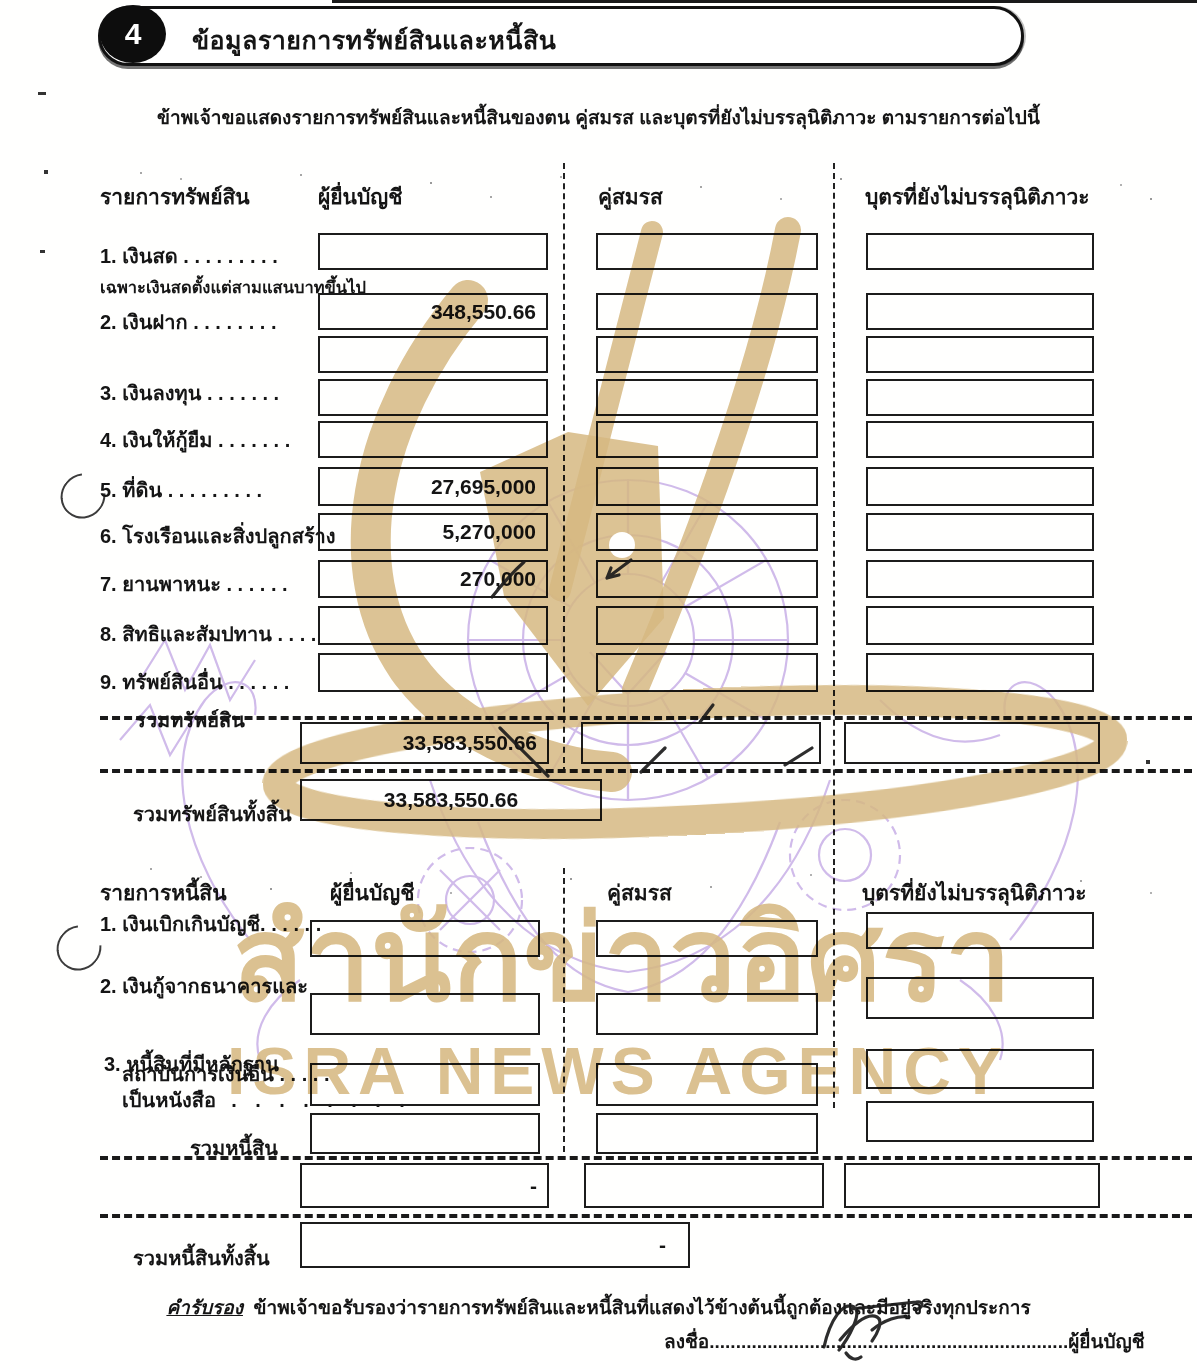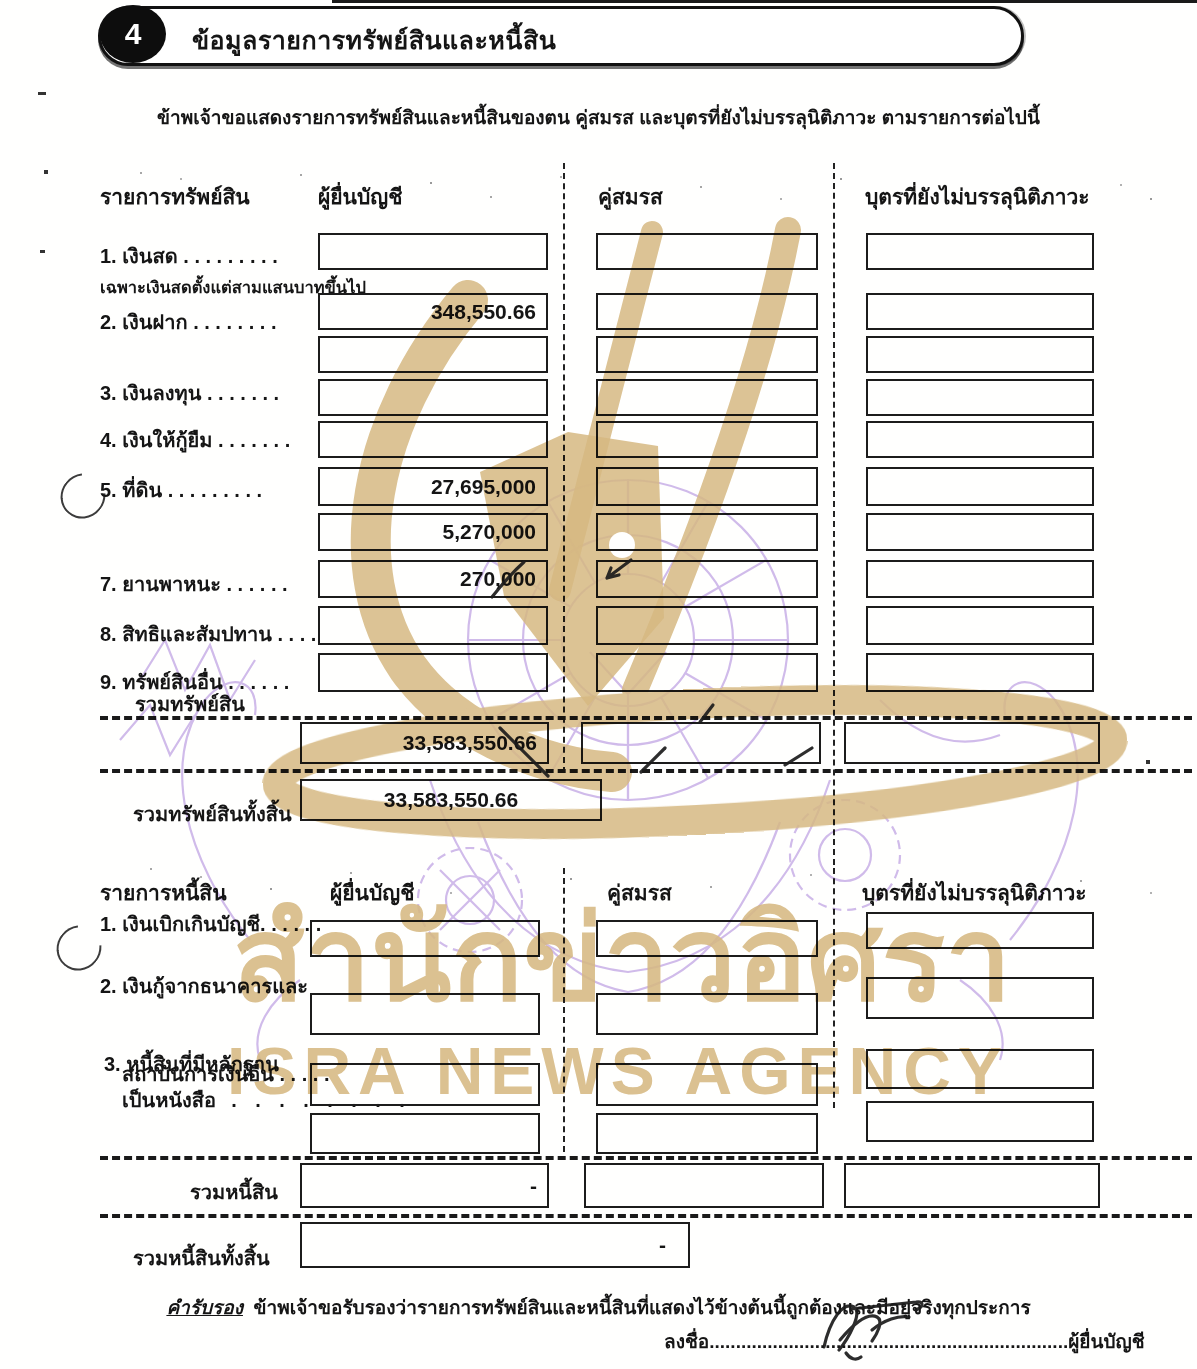--- a/index.html
+++ b/index.html
@@ -63,20 +63,21 @@
 
   <div class="vdash" style="left:563px;top:163px;height:610px;"></div>
   <div class="vdash" style="left:833px;top:163px;height:702px;"></div>
 
   <div class="lbl" style="top:240px;">1. เงินสด  . . . . . . . . .</div>
   <div class="note" style="top:274px;">เฉพาะเงินสดตั้งแต่สามแสนบาทขึ้นไป</div>
   <div class="lbl" style="top:306px;">2. เงินฝาก  . . . . . . . .</div>
   <div class="lbl" style="top:377px;">3.  เงินลงทุน  . . . . . . .</div>
   <div class="lbl" style="top:424px;text-align:right;">4.  เงินให้กู้ยืม  . . . . . . .</div>
   <div class="lbl" style="top:474px;">5.  ที่ดิน  . . . . . . . . .</div>
+  <div class="lbl" style="top:520px;">6.  โรงเรือนและสิ่งปลูกสร้าง</div>
   <div class="lbl" style="top:568px;">7.  ยานพาหนะ  . . . . . .</div>
   <div class="lbl" style="top:618px;">8.  สิทธิและสัมปทาน  . . . .</div>
   <div class="lbl" style="top:666px;">9.  ทรัพย์สินอื่น  . . . . . .</div>
 
   <div class="box c1" style="top:233px;"></div>
   <div class="box c2" style="top:233px;"></div>
   <div class="box c3" style="top:233px;"></div>
   <div class="box c1" style="top:293px;">348,550.66</div>
   <div class="box c2" style="top:293px;"></div>
   <div class="box c3" style="top:293px;"></div>
@@ -99,21 +100,21 @@
   <div class="box c2" style="top:560px;height:38px;"></div>
   <div class="box c3" style="top:560px;height:38px;"></div>
   <div class="box c1" style="top:606px;height:39px;"></div>
   <div class="box c2" style="top:606px;height:39px;"></div>
   <div class="box c3" style="top:606px;height:39px;"></div>
   <div class="box c1" style="top:653px;height:39px;"></div>
   <div class="box c2" style="top:653px;height:39px;"></div>
   <div class="box c3" style="top:653px;height:39px;"></div>
 
   <div class="hdash" style="top:716px;"></div>
-  <div class="lbl" style="left:135px;top:688px;">รวมทรัพย์สิน</div>
+  <div class="lbl" style="left:135px;top:704px;">รวมทรัพย์สิน</div>
   <div class="box t1 tall" style="top:722px;">33,583,550.66</div>
   <div class="box t2 tall" style="top:722px;"></div>
   <div class="box t3 tall" style="top:722px;"></div>
   <div class="hdash" style="top:769px;"></div>
   <div class="lbl" style="left:133px;top:798px;">รวมทรัพย์สินทั้งสิ้น</div>
   <div class="box tall center" style="left:300px;top:779px;width:302px;">33,583,550.66</div>
 
   <div class="hdr" style="left:100px;top:876px;">รายการหนี้สิน</div>
   <div class="hdr" style="left:330px;top:876px;">ผู้ยื่นบัญชี</div>
   <div class="hdr" style="left:607px;top:876px;">คู่สมรส</div>
@@ -135,21 +136,21 @@
   <div class="box c2" style="top:993px;height:42px;"></div>
   <div class="box c3" style="top:977px;height:42px;"></div>
   <div class="box" style="left:310px;top:1063px;width:230px;height:43px;"></div>
   <div class="box c2" style="top:1063px;height:43px;"></div>
   <div class="box c3" style="top:1049px;height:40px;"></div>
   <div class="box" style="left:310px;top:1113px;width:230px;height:41px;"></div>
   <div class="box c2" style="top:1113px;height:41px;"></div>
   <div class="box c3" style="top:1101px;height:41px;"></div>
 
   <div class="hdash" style="top:1156px;"></div>
-  <div class="lbl" style="left:190px;top:1176px;text-align:right;">รวมหนี้สิน</div>
+  <div class="lbl" style="left:190px;top:1132px;text-align:right;">รวมหนี้สิน</div>
   <div class="box" style="left:300px;top:1163px;width:249px;height:45px;">-</div>
   <div class="box" style="left:584px;top:1163px;width:240px;height:45px;"></div>
   <div class="box" style="left:844px;top:1163px;width:256px;height:45px;"></div>
   <div class="hdash" style="top:1214px;"></div>
   <div class="lbl" style="left:133px;top:1242px;">รวมหนี้สินทั้งสิ้น</div>
   <div class="box" style="left:300px;top:1222px;width:390px;height:46px;padding-right:22px;">-</div>
 
   <div id="cert">
     <u>คำรับรอง</u>&nbsp;
     <span>ข้าพเจ้าขอรับรองว่ารายการทรัพย์สินและหนี้สินที่แสดงไว้ข้างต้นนี้ถูกต้องและมีอยู่จริงทุกประการ</span>

